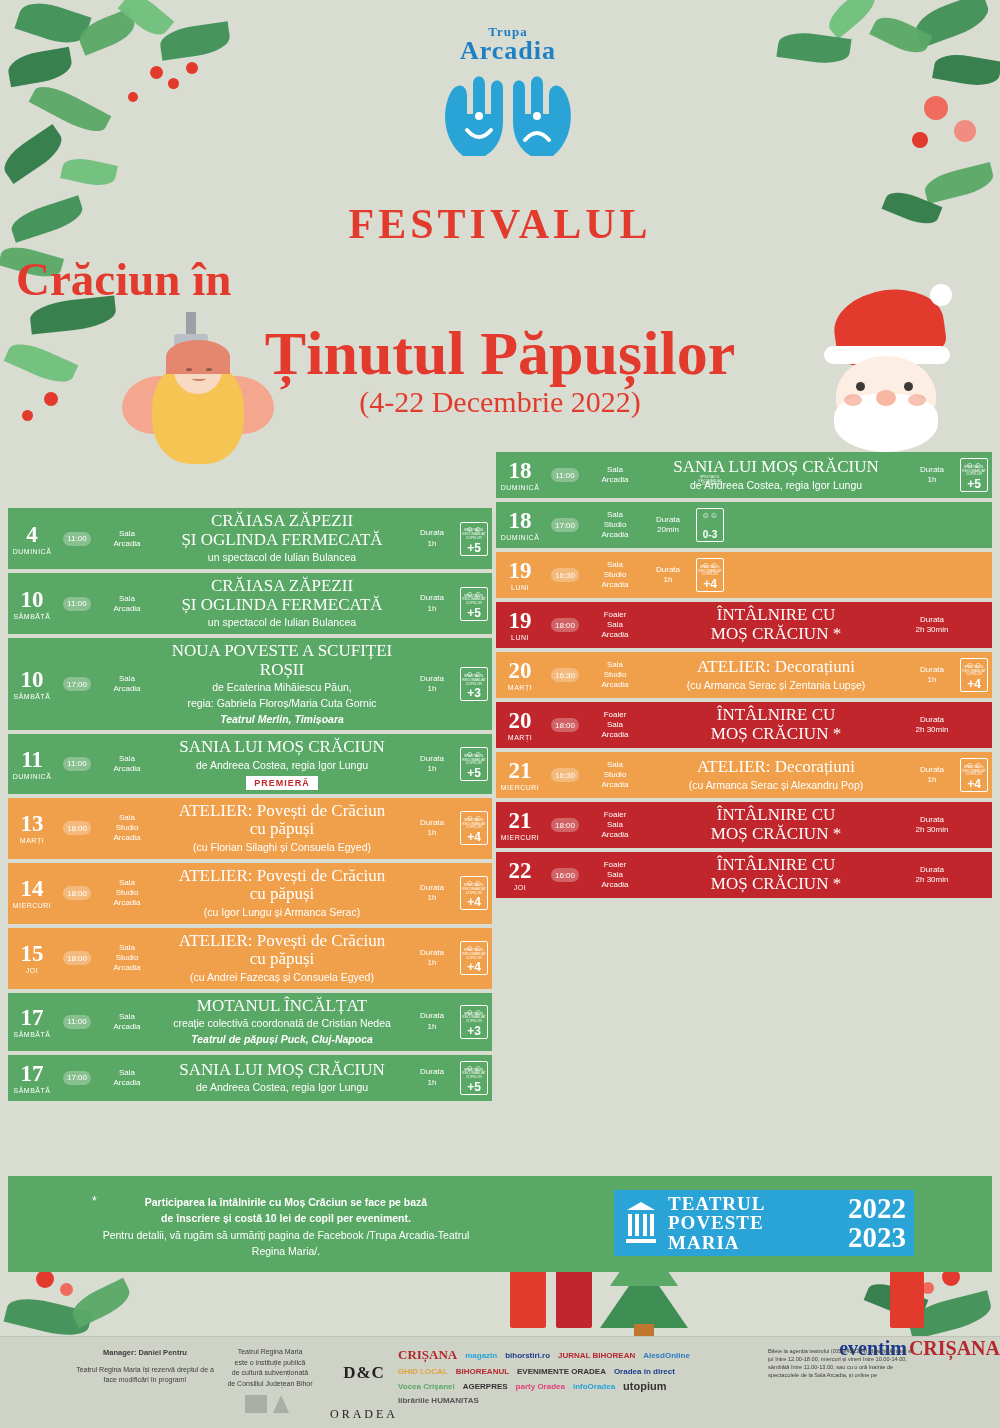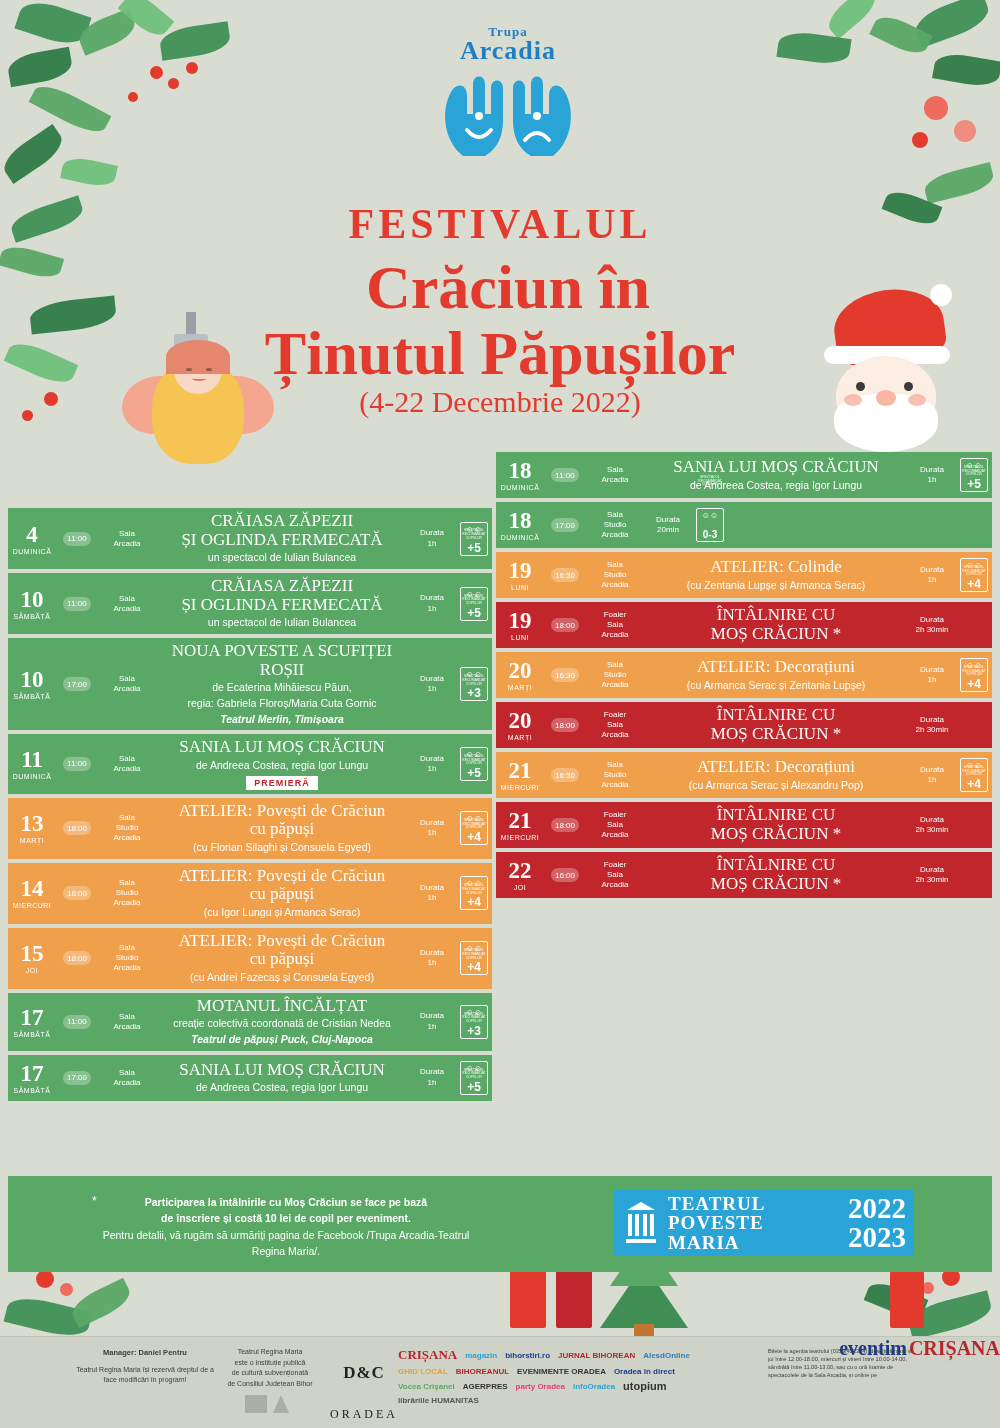--- a/index.html
+++ b/index.html
@@ -22,22 +22,22 @@
   .trupa { font-family:"Liberation Serif", serif; color:#1f7fc4; font-size:13px; letter-spacing:1px; font-weight:bold;}
   .arcadia { font-family:"Liberation Serif", serif; color:#1f7fc4; font-size:26px; font-weight:bold; letter-spacing:1px; margin-top:-4px;}
   .handsmiley { margin:4px auto 0; width:150px; height:90px; }
 
   .festivalul {
     position:absolute; left:0; right:0; top:200px; text-align:center;
     font-family:"Liberation Serif", serif; font-size:42px; letter-spacing:4px;
     color:#e23b2e; font-weight:bold;
   }
   .title-1 {
-    position:absolute; left:16px; right:0; top:252px; text-align:center;
-    font-family:"Liberation Serif", serif; font-size:62px; color:#e23b2e; font-weight:bold;
+    position:absolute; left:16px; right:0; top:252px; text-align:left;
+    font-family:"Liberation Serif", serif; font-size:47px; color:#e23b2e; font-weight:bold;
   }
   .title-2 {
     position:absolute; left:0; right:0; top:318px; text-align:center;
     font-family:"Liberation Serif", serif; font-size:62px; color:#e23b2e; font-weight:bold;
   }
   .dates {
     position:absolute; left:0; right:0; top:385px; text-align:center;
     font-family:"Liberation Serif", serif; font-size:30px; color:#e23b2e;
   }
 
@@ -553,24 +553,20 @@
       </div>
       <div class="row orange">
         <div class="date-cell">
           <div class="date-num">19</div>
           <div class="date-day">LUNI</div>
         </div>
         <div class="time-cell">
           <div class="time-clock">16:30</div>
         </div>
         <div class="venue-cell">Sala<br>Studio<br>Arcadia</div>
-        <div class="body-cell">
-          <div class="ev-title">ATELIER: Colinde</div>
-          <div class="ev-sub">(cu Zentania Lupșe și Armanca Serac)</div>
-        </div>
         <div class="dur-cell">
           <div>Durata</div>
           <div>1h</div>
         </div>
         <div class="age-cell">
           <div class="age-badge">
             <div class="faces">☺☺</div>
             <div class="mini">SPECTACOL<br>RECOMANDAT<br>COPIILOR</div>
             <div class="agenum">+4</div>
           </div>

